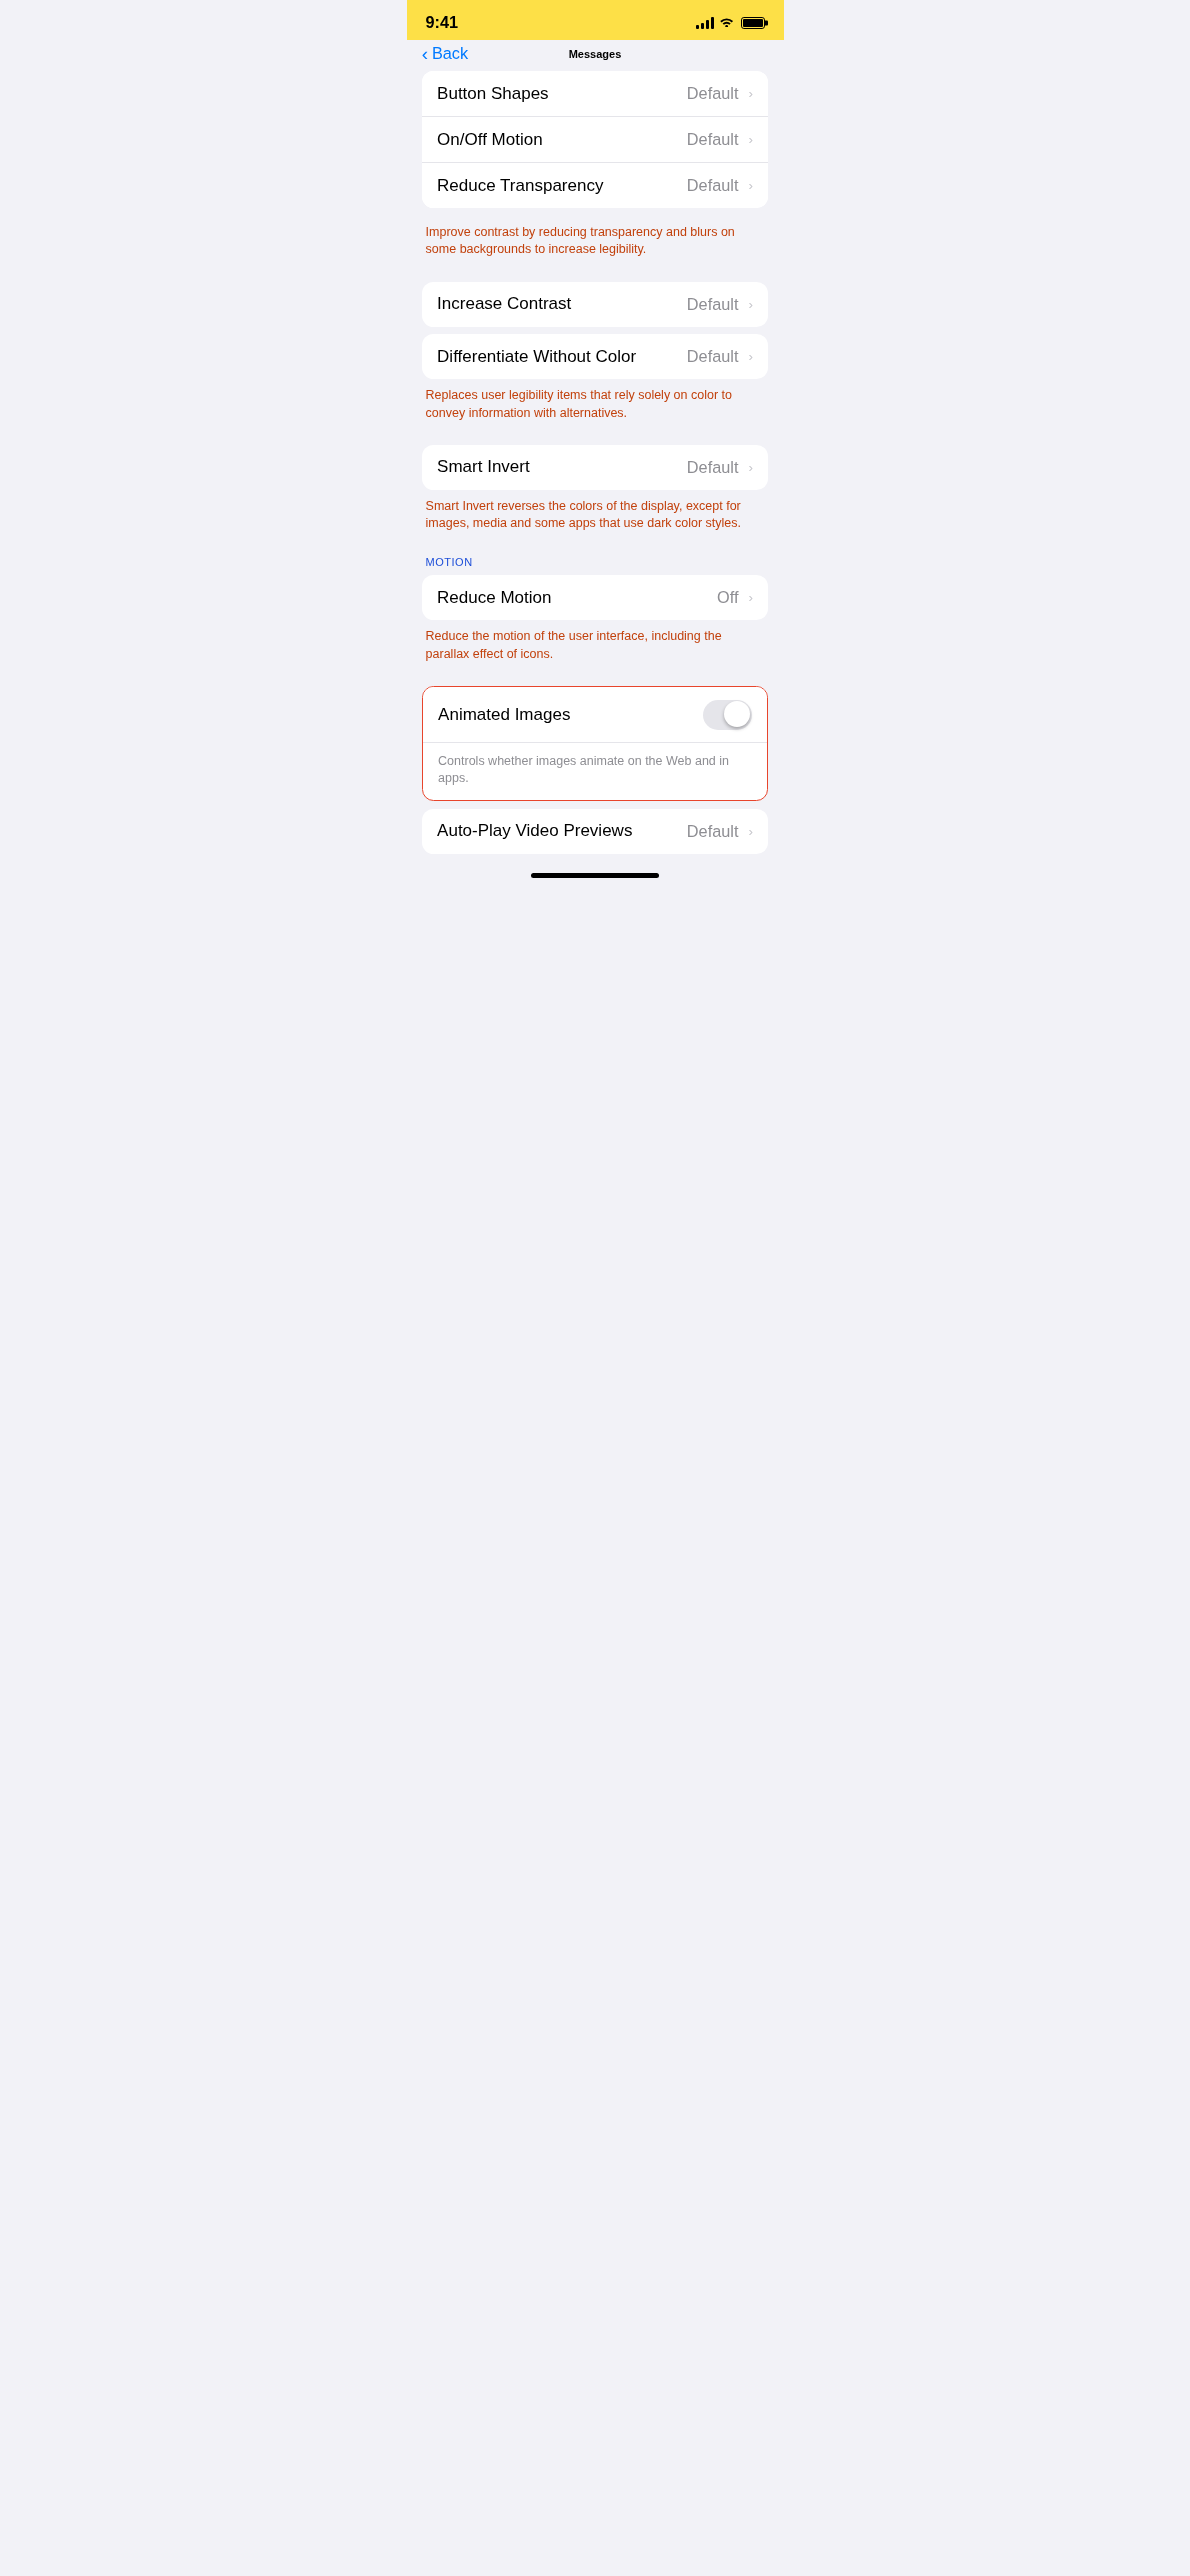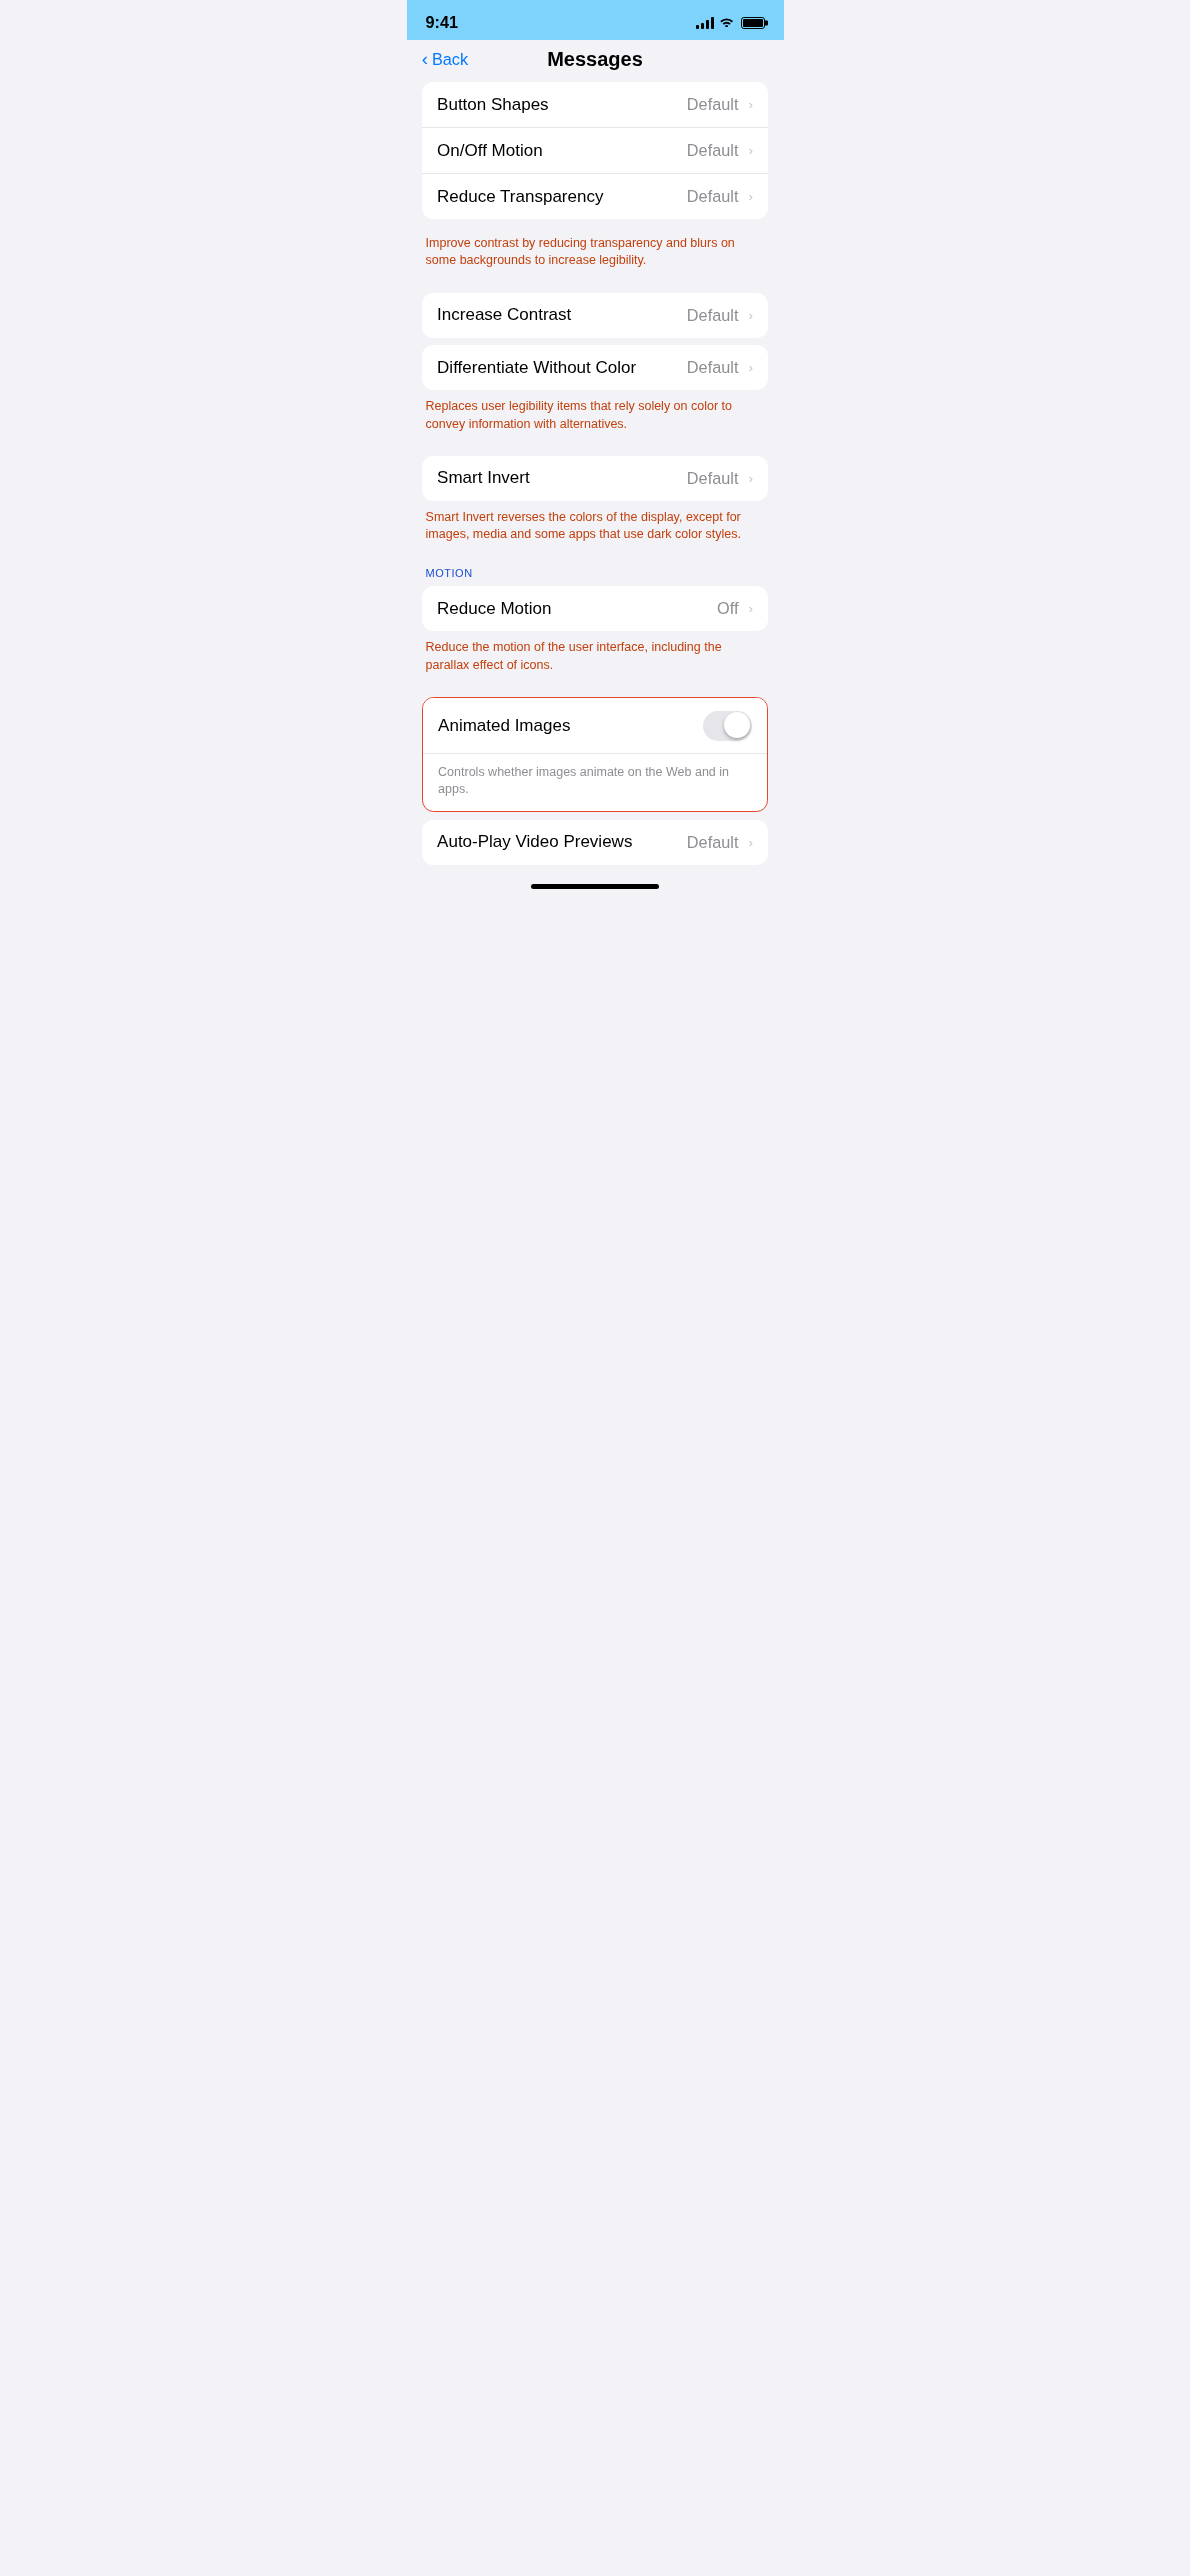--- a/index.html
+++ b/index.html
@@ -18,21 +18,21 @@
       position: relative;
       overflow-x: hidden;
     }
 
     
     .status-bar {
       display: flex;
       justify-content: space-between;
       align-items: center;
       padding: 13.4px 19px 7.7px 19px;
-      background-color: #7dd3fc;
+      background-color: #fde047;
     }
 
     .status-time {
       font-size: 16.3px;
       font-weight: 600;
       color: #000;
     }
 
     .status-icons {
       display: flex;
@@ -110,21 +110,21 @@
     }
 
     .back-chevron {
       font-size: 19px;
       font-weight: 300;
       line-height: 1;
       margin-top: -1px;
     }
 
     .nav-title {
-      font-size: 20px;
+      font-size: 11px;
       font-weight: 600;
       color: #000;
     }
 
     
     .content {
       padding: 0 15.3px;
     }
 
     

